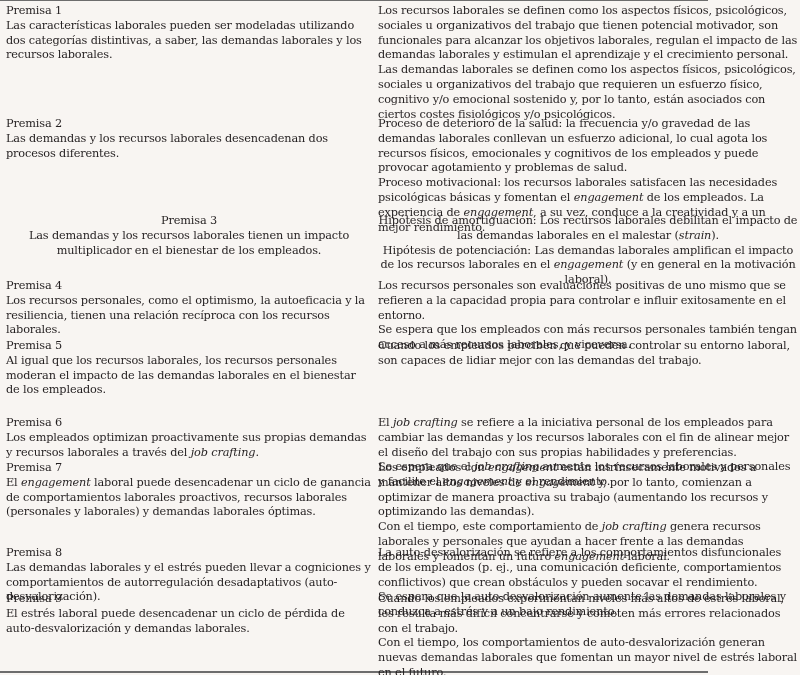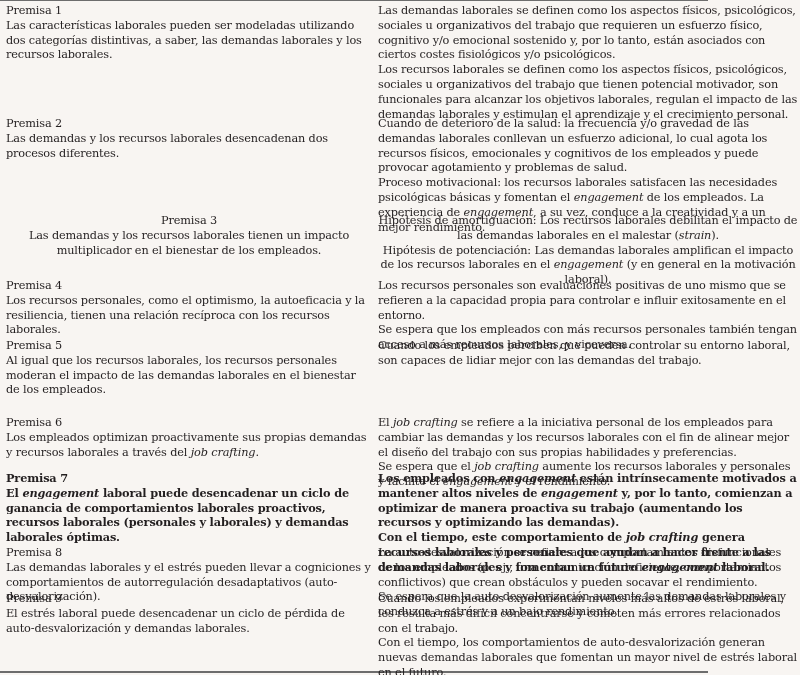--- a/index.html
+++ b/index.html
@@ -59,31 +59,31 @@
 </head>
 <body>
 
 <div class="table" id="tbl">
     <div class="row" style="top: 3px;">
       <div class="cell-left">
         <span class="premisa-label">Premisa 1</span>
         <span class="premisa-text">Las características laborales pueden ser modeladas utilizando dos categorías distintivas, a saber, las demandas laborales y los recursos laborales.</span>
       </div>
       <div class="cell-right">
+        <span class="para">Los recursos laborales se definen como los aspectos físicos, psicológicos, sociales u organizativos del trabajo que tienen potencial motivador, son funcionales para alcanzar los objetivos laborales, regulan el impacto de las demandas laborales y estimulan el aprendizaje y el crecimiento personal.</span>
         <span class="para">Las demandas laborales se definen como los aspectos físicos, psicológicos, sociales u organizativos del trabajo que requieren un esfuerzo físico, cognitivo y/o emocional sostenido y, por lo tanto, están asociados con ciertos costes fisiológicos y/o psicológicos.</span>
-        <span class="para">Los recursos laborales se definen como los aspectos físicos, psicológicos, sociales u organizativos del trabajo que tienen potencial motivador, son funcionales para alcanzar los objetivos laborales, regulan el impacto de las demandas laborales y estimulan el aprendizaje y el crecimiento personal.</span>
       </div>
     </div>
     <div class="row" style="top: 116px;">
       <div class="cell-left">
         <span class="premisa-label">Premisa 2</span>
         <span class="premisa-text">Las demandas y los recursos laborales desencadenan dos procesos diferentes.</span>
       </div>
       <div class="cell-right">
-        <span class="para">Cuando de deterioro de la salud: la frecuencia y/o gravedad de las demandas laborales conllevan un esfuerzo adicional, lo cual agota los recursos físicos, emocionales y cognitivos de los empleados y puede provocar agotamiento y problemas de salud.</span>
+        <span class="para">Proceso de deterioro de la salud: la frecuencia y/o gravedad de las demandas laborales conllevan un esfuerzo adicional, lo cual agota los recursos físicos, emocionales y cognitivos de los empleados y puede provocar agotamiento y problemas de salud.</span>
         <span class="para">Proceso motivacional: los recursos laborales satisfacen las necesidades psicológicas básicas y fomentan el <em>engagement</em> de los empleados. La experiencia de <em>engagement</em>, a su vez, conduce a la creatividad y a un mejor rendimiento.</span>
       </div>
     </div>
     <div class="row" style="top: 213px; text-align: center;">
       <div class="cell-left">
         <span class="premisa-label">Premisa 3</span>
         <span class="premisa-text">Las demandas y los recursos laborales tienen un impacto multiplicador en el bienestar de los empleados.</span>
       </div>
       <div class="cell-right">
         <span class="para">Hipótesis de amortiguación: Los recursos laborales debilitan el impacto de las demandas laborales en el malestar (<em>strain</em>).</span>
@@ -112,21 +112,21 @@
     <div class="row" style="top: 383px; margin-top: 32px;">
       <div class="cell-left">
         <span class="premisa-label">Premisa 6</span>
         <span class="premisa-text">Los empleados optimizan proactivamente sus propias demandas y recursos laborales a través del <em>job crafting</em>.</span>
       </div>
       <div class="cell-right">
         <span class="para">El <em>job crafting</em> se refiere a la iniciativa personal de los empleados para cambiar las demandas y los recursos laborales con el fin de alinear mejor el diseño del trabajo con sus propias habilidades y preferencias.</span>
         <span class="para">Se espera que el <em>job crafting</em> aumente los recursos laborales y personales y facilite el <em>engagement</em> y el rendimiento.</span>
       </div>
     </div>
-    <div class="row" style="top: 470px; font-weight: bold;">
+    <div class="row" style="top: 460px;">
       <div class="cell-left">
         <span class="premisa-label">Premisa 7</span>
         <span class="premisa-text">El <em>engagement</em> laboral puede desencadenar un ciclo de ganancia de comportamientos laborales proactivos, recursos laborales (personales y laborales) y demandas laborales óptimas.</span>
       </div>
       <div class="cell-right">
         <span class="para">Los empleados con <em>engagement</em> están intrínsecamente motivados a mantener altos niveles de <em>engagement</em> y, por lo tanto, comienzan a optimizar de manera proactiva su trabajo (aumentando los recursos y optimizando las demandas).</span>
         <span class="para">Con el tiempo, este comportamiento de <em>job crafting</em> genera recursos laborales y personales que ayudan a hacer frente a las demandas laborales y fomentan un futuro <em>engagement</em> laboral.</span>
       </div>
     </div>
     <div class="row" style="top: 545px;">

